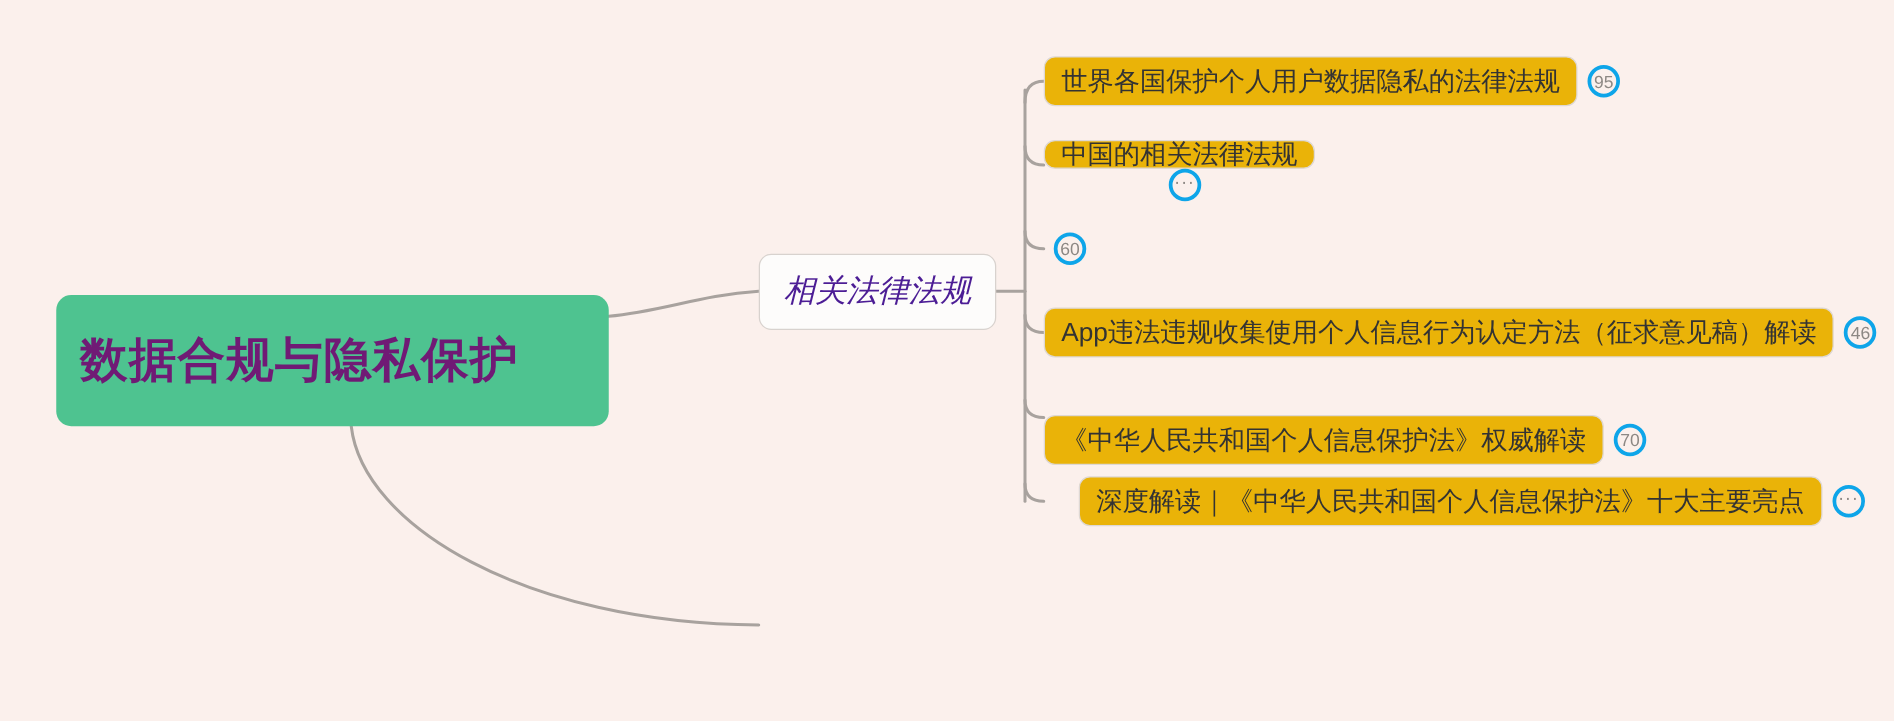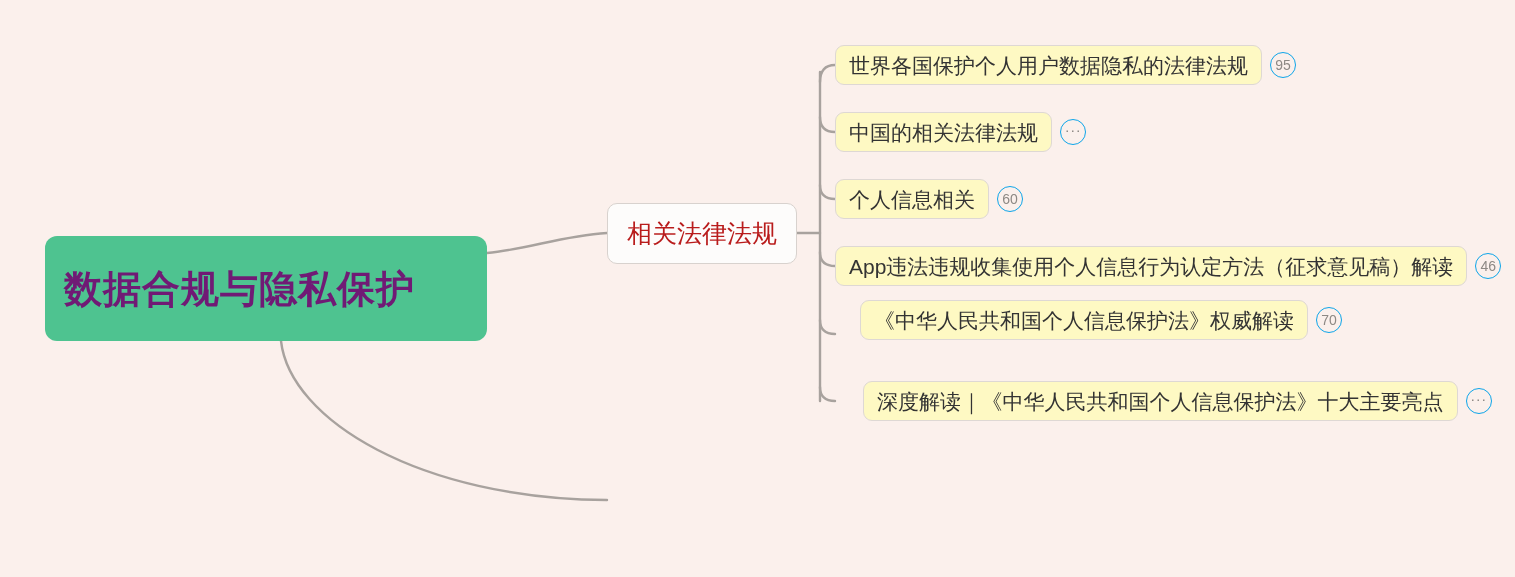--- a/index.html
+++ b/index.html
@@ -66,55 +66,56 @@
     display: flex;
     align-items: center;
     justify-content: center;
     padding: 0 19px;
   }
   .branch-node.lower {
     top: 470px;
     left: 607px;
   }
   .branch-label {
-    color: #b91c1c;
+    color: #4c1d95;
     font-size: 25px;
     line-height: 1;
     white-space: nowrap;
+    font-style: italic;
   }
 
   
   .leaf-row {
     position: absolute;
     left: 835px;
     display: flex;
     align-items: center;
     height: 40px;
   }
   .leaf-box {
-    background: #fef9c3;
+    background: #eab308;
     border: 1px solid #ded8d4;
     border-radius: 9px;
     box-sizing: border-box;
     height: 40px;
     display: flex;
     align-items: center;
     padding: 0 13px;
   }
   .leaf-label {
     color: #333333;
     font-size: 21px;
     line-height: 1;
     white-space: nowrap;
   }
   .badge {
     margin-left: 8px;
     width: 26px;
     height: 26px;
-    border: 1px solid #0ea5e9;
+    border: 3px solid #0ea5e9;
     border-radius: 50%;
     box-sizing: border-box;
     display: flex;
     align-items: center;
     justify-content: center;
     color: #8d8884;
     font-size: 14px;
     line-height: 1;
     flex: none;
     background: transparent;
@@ -157,42 +158,39 @@
   </div>
 
 
   <div class="leaf-row" style="top:45px;">
     <div class="leaf-box">
       <span class="leaf-label">世界各国保护个人用户数据隐私的法律法规</span>
     </div>
     <div class="badge">95</div>
   </div>
 
-  <div class="leaf-row" style="top:112px;">
+  <div class="leaf-row" style="top:112px;flex-direction:column;">
     <div class="leaf-box">
       <span class="leaf-label">中国的相关法律法规</span>
     </div>
     <div class="badge dots">···</div>
   </div>
 
   <div class="leaf-row" style="top:179px;">
-    <div class="leaf-box">
-      <span class="leaf-label">个人信息相关</span>
-    </div>
     <div class="badge">60</div>
   </div>
 
   <div class="leaf-row" style="top:246px;align-items:center;">
     <div class="leaf-box">
       <span class="leaf-label">App违法违规收集使用个人信息行为认定方法（征求意见稿）解读</span>
     </div>
     <div class="badge">46</div>
   </div>
 
-  <div class="leaf-row" style="top:300px;margin-left:25px;">
+  <div class="leaf-row" style="top:332px;">
     <div class="leaf-box">
       <span class="leaf-label">《中华人民共和国个人信息保护法》权威解读</span>
     </div>
     <div class="badge">70</div>
   </div>
 
   <div class="leaf-row" style="top:381px;padding-left:28px;">
     <div class="leaf-box">
       <span class="leaf-label">深度解读｜《中华人民共和国个人信息保护法》十大主要亮点</span>
     </div>

